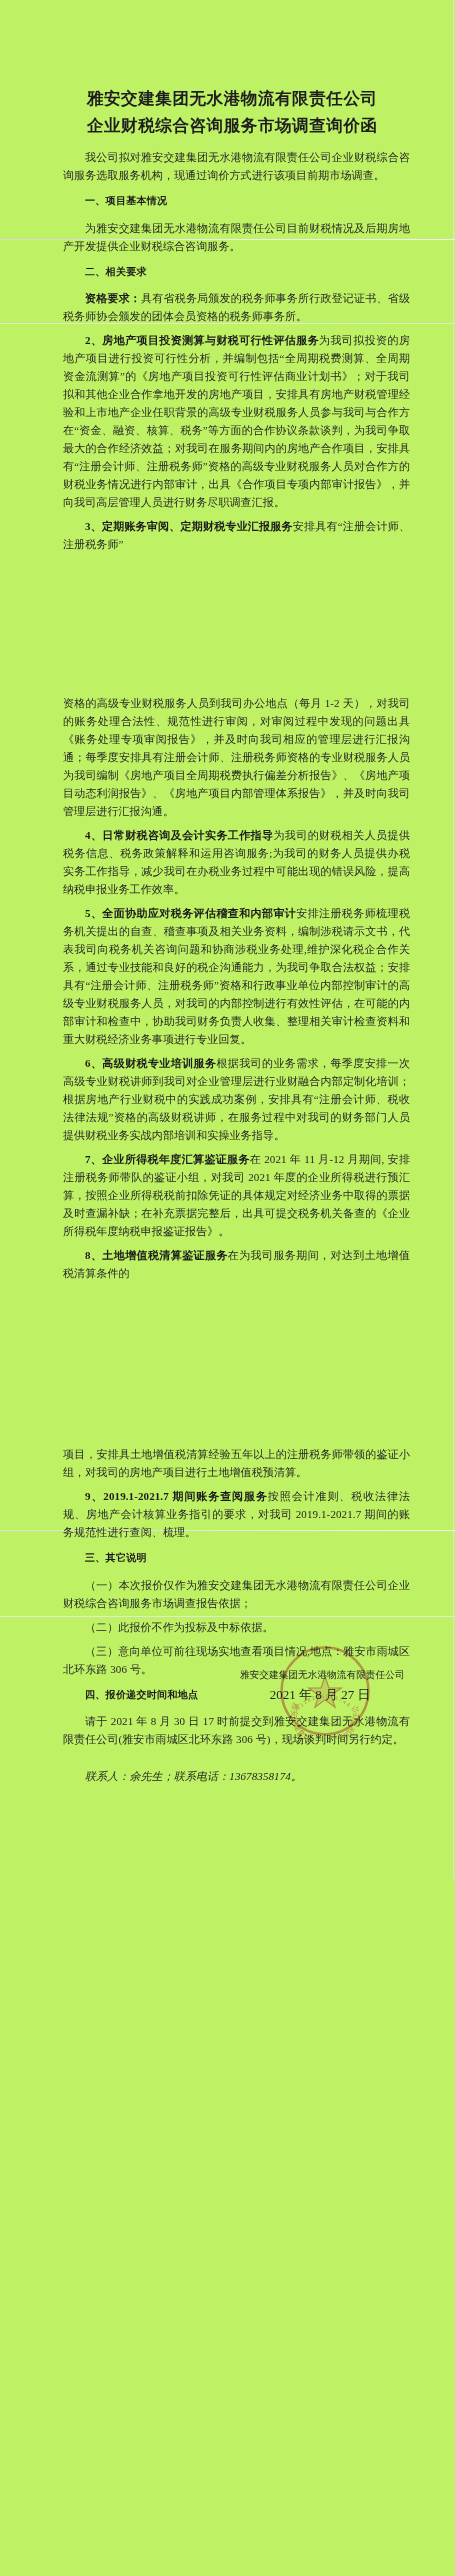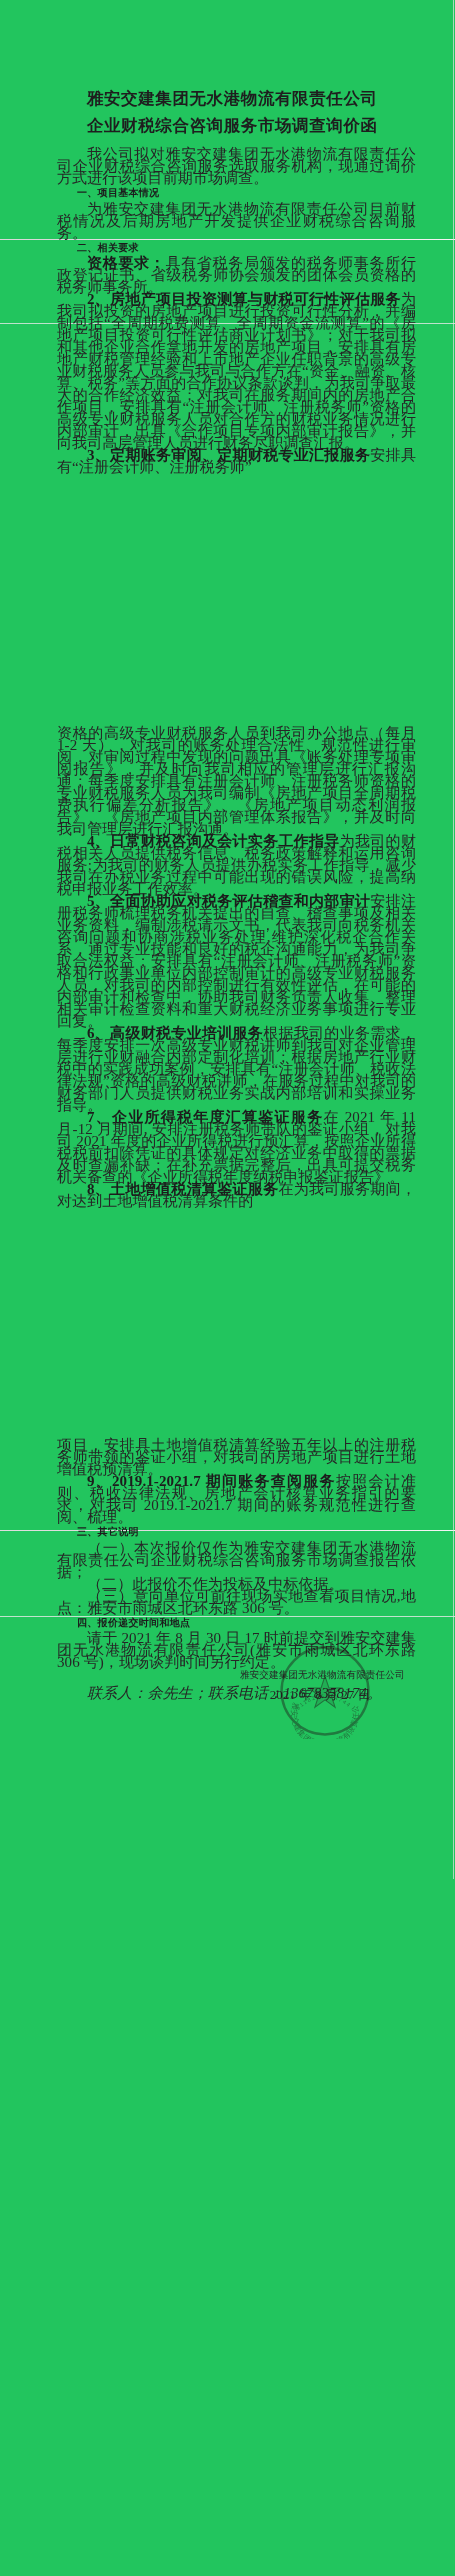--- a/index.html
+++ b/index.html
@@ -1,30 +1,30 @@
 <!DOCTYPE html>
 <html style="font-size:9px"><head>
 <meta charset="utf-8">
 <style>
   html,body{margin:0;padding:0;background:#ffffff;}
   .sheet{
-    position:relative;width:456px;height:2576px;background:#22c55e;
+    position:relative;width:456px;height:2576px;background:#bef264;
     font-family:"Liberation Serif", serif;color:#262626;overflow:hidden;
   }
   .page{position:absolute;left:57px;width:359px;}
   #page1{top:85px;}
-  #page2{top:727px;}
+  #page2{top:688px;}
   #page3{top:1439px;}
   .t{margin:0 0 0 -8.5px;font-size:16.5px;line-height:27px;font-weight:bold;
      text-align:center;letter-spacing:0.6px;color:#1e1e1e;}
   .titles{margin-bottom:9px;}
-  .p{margin:0;font-size:15px;line-height:12px;text-align:justify;
+  .p{margin:6px;font-size:11px;line-height:18px;text-align:justify;
      text-indent:2em;letter-spacing:0.1px;}
   .p.cont{text-indent:0;}
-  .h{margin:0;font-size:10px;line-height:18.6px;font-weight:bold;text-indent:2em;
+  .h{margin:8px;font-size:10px;line-height:18.6px;font-weight:bold;text-indent:2em;
      font-family:"Liberation Sans", sans-serif;color:#1c1c1c;letter-spacing:0.3px;}
   .lead{font-weight:bold;color:#1c1c1c;}
   .contact{margin-top:19px;font-style:italic;}
   .sig{position:absolute;left:57px;top:1666px;width:359px;text-align:right;
        padding-right:11.4px;box-sizing:border-box;}
   .sig .co{margin:0;font-size:9.7px;line-height:17px;}
   .sig .dt{margin:0;font-size:13px;line-height:23px;padding-right:34px;}
   .seal{position:absolute;left:277px;top:1643px;width:96px;height:96px;
         mix-blend-mode:multiply;opacity:0.85;}
   .artifact{position:absolute;pointer-events:none;}

